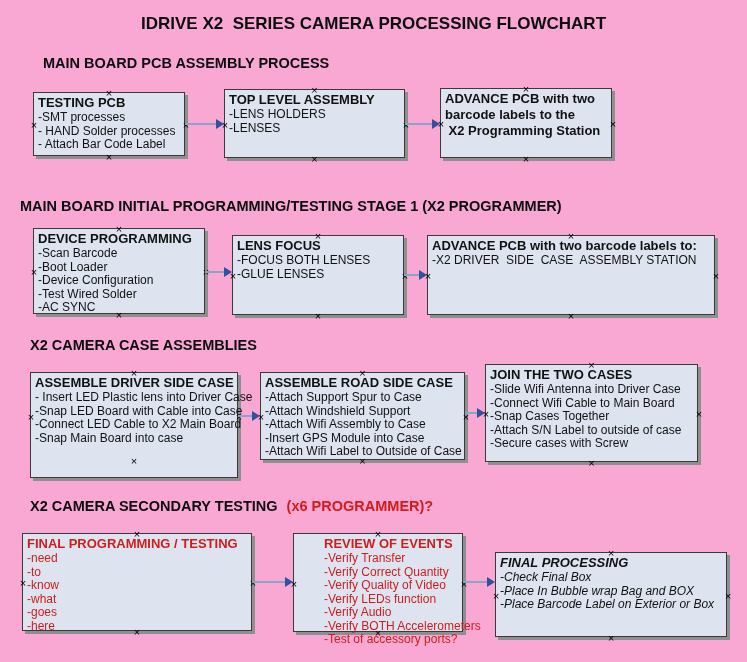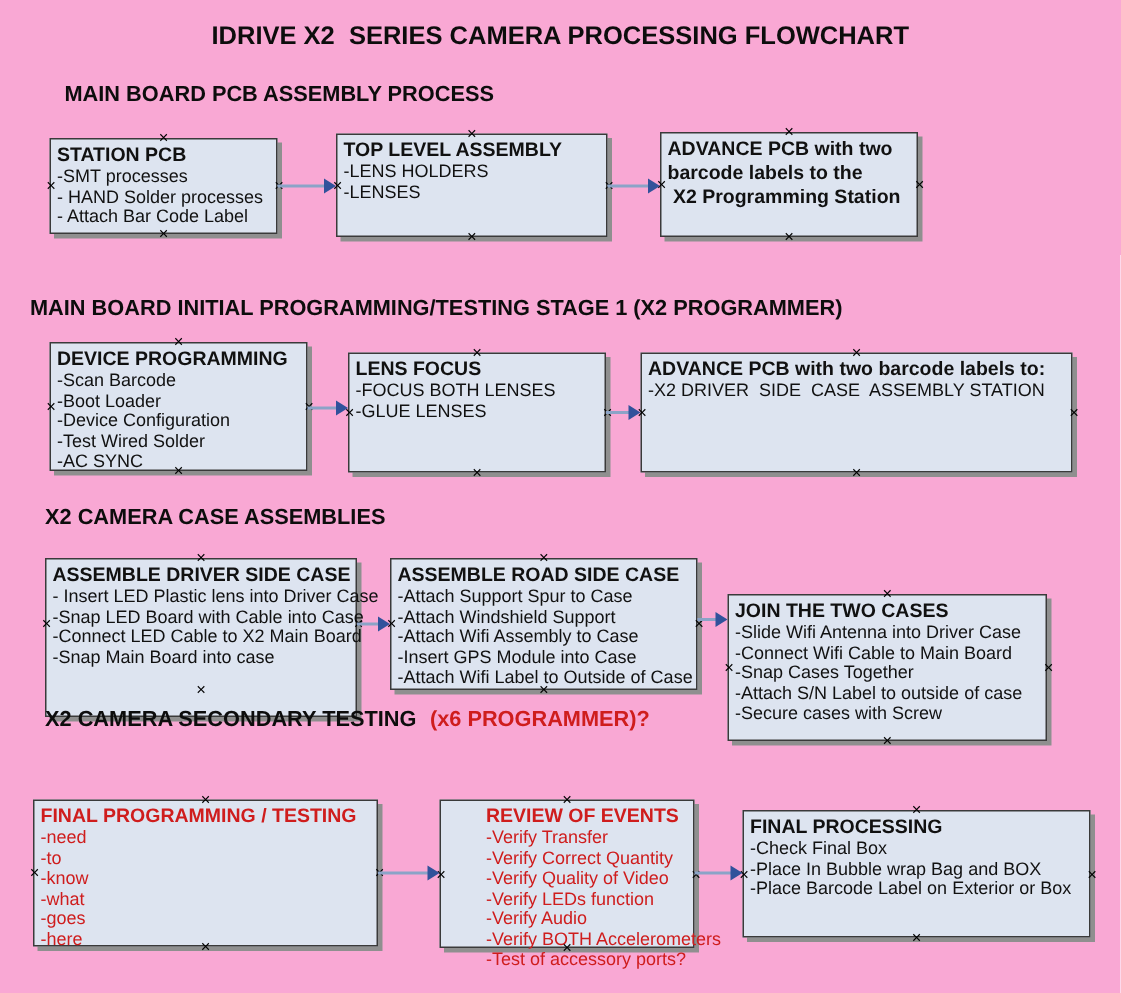--- a/index.html
+++ b/index.html
@@ -35,21 +35,21 @@
     font-size:11px;line-height:1;color:#000;pointer-events:none;
   }
 </style>
 </head>
 <body>
 
 <div id="canvas">
   <div class="page-title">IDRIVE X2  SERIES CAMERA PROCESSING FLOWCHART</div>
 <div class="sec-heading" style="left: 20px; top: 55px; margin-left: 23px;"><span>MAIN BOARD PCB ASSEMBLY PROCESS</span></div>
     <div class="fbox" style="left: 33px; top: 92px; width: 152px; height: 64px;">
-      <div class="fbox-title">STATION PCB</div>
+      <div class="fbox-title">TESTING PCB</div>
       <div class="fbox-item">-SMT processes</div>
       <div class="fbox-item">- HAND Solder processes</div>
       <div class="fbox-item">- Attach Bar Code Label</div>
       <span class="cp" style="left: 50%; top: 0px;">×</span>
       <span class="cp" style="left: 50%; top: 64px;">×</span>
       <span class="cp" style="left: 0px; top: 32px;">×</span>
       <span class="cp" style="left: 152px; top: 32px;">×</span>
     </div>
     <div class="fbox" style="left: 224px; top: 89px; width: 181px; height: 69px;">
       <div class="fbox-title">TOP LEVEL ASSEMBLY</div>
@@ -124,37 +124,37 @@
       <div class="fbox-item">-Attach Support Spur to Case</div>
       <div class="fbox-item">-Attach Windshield Support</div>
       <div class="fbox-item">-Attach Wifi Assembly to Case</div>
       <div class="fbox-item">-Insert GPS Module into Case</div>
       <div class="fbox-item">-Attach Wifi Label to Outside of Case</div>
       <span class="cp" style="left: 50%; top: 0px;">×</span>
       <span class="cp" style="left: 50%; top: 88px;">×</span>
       <span class="cp" style="left: 0px; top: 44px;">×</span>
       <span class="cp" style="left: 205px; top: 44px;">×</span>
     </div>
-    <div class="fbox" style="left: 485px; top: 364px; width: 213px; height: 98px; margin-top: 32px;">
+    <div class="fbox" style="left: 485px; top: 364px; width: 213px; height: 98px;">
       <div class="fbox-title">JOIN THE TWO CASES</div>
       <div class="fbox-item">-Slide Wifi Antenna into Driver Case</div>
       <div class="fbox-item">-Connect Wifi Cable to Main Board</div>
       <div class="fbox-item">-Snap Cases Together</div>
       <div class="fbox-item">-Attach S/N Label to outside of case</div>
       <div class="fbox-item">-Secure cases with Screw</div>
       <span class="cp" style="left: 50%; top: 0px;">×</span>
       <span class="cp" style="left: 50%; top: 98px;">×</span>
       <span class="cp" style="left: 0px; top: 49px;">×</span>
       <span class="cp" style="left: 213px; top: 49px;">×</span>
     </div>
     <div class="conn-line" style="left: 238px; top: 415px; width: 16px;"></div>
     <div class="arrow-head" style="left: 252px; top: 411px;"></div>
     <div class="conn-line" style="left: 465px; top: 412px; width: 14px;"></div>
     <div class="arrow-head" style="left: 477px; top: 408px;"></div>
-    <div class="sec-heading" style="left: 30px; top: 472px;"><span>X2 CAMERA SECONDARY TESTING</span><span class="red-part red">(x6 PROGRAMMER)?</span></div>
+    <div class="sec-heading" style="left: 30px; top: 498px;"><span>X2 CAMERA SECONDARY TESTING</span><span class="red-part red">(x6 PROGRAMMER)?</span></div>
     <div class="fbox" style="left: 22px; top: 533px; width: 230px; height: 98px;">
       <div class="fbox-title red">FINAL PROGRAMMING / TESTING</div>
       <div class="fbox-item red">-need</div>
       <div class="fbox-item red">-to</div>
       <div class="fbox-item red">-know</div>
       <div class="fbox-item red">-what</div>
       <div class="fbox-item red">-goes</div>
       <div class="fbox-item red">-here</div>
       <span class="cp" style="left: 50%; top: 0px;">×</span>
       <span class="cp" style="left: 50%; top: 98px;">×</span>
@@ -168,21 +168,21 @@
       <div class="fbox-item red">-Verify Quality of Video</div>
       <div class="fbox-item red">-Verify LEDs function</div>
       <div class="fbox-item red">-Verify Audio</div>
       <div class="fbox-item red">-Verify BOTH Accelerometers</div>
       <div class="fbox-item red">-Test of accessory ports?</div>
       <span class="cp" style="left: 50%; top: 0px;">×</span>
       <span class="cp" style="left: 50%; top: 99px;">×</span>
       <span class="cp" style="left: 0px; top: 49.5px;">×</span>
       <span class="cp" style="left: 170px; top: 49.5px;">×</span>
     </div>
-    <div class="fbox" style="left: 495px; top: 540px; width: 232px; height: 85px;">
+    <div class="fbox" style="left: 495px; top: 552px; width: 232px; height: 85px; font-style: italic;">
       <div class="fbox-title">FINAL PROCESSING</div>
       <div class="fbox-item">-Check Final Box</div>
       <div class="fbox-item">-Place In Bubble wrap Bag and BOX</div>
       <div class="fbox-item">-Place Barcode Label on Exterior or Box</div>
       <span class="cp" style="left: 50%; top: 0px;">×</span>
       <span class="cp" style="left: 50%; top: 85px;">×</span>
       <span class="cp" style="left: 0px; top: 42.5px;">×</span>
       <span class="cp" style="left: 232px; top: 42.5px;">×</span>
     </div>
     <div class="conn-line" style="left: 252px; top: 581px; width: 35px;"></div>

